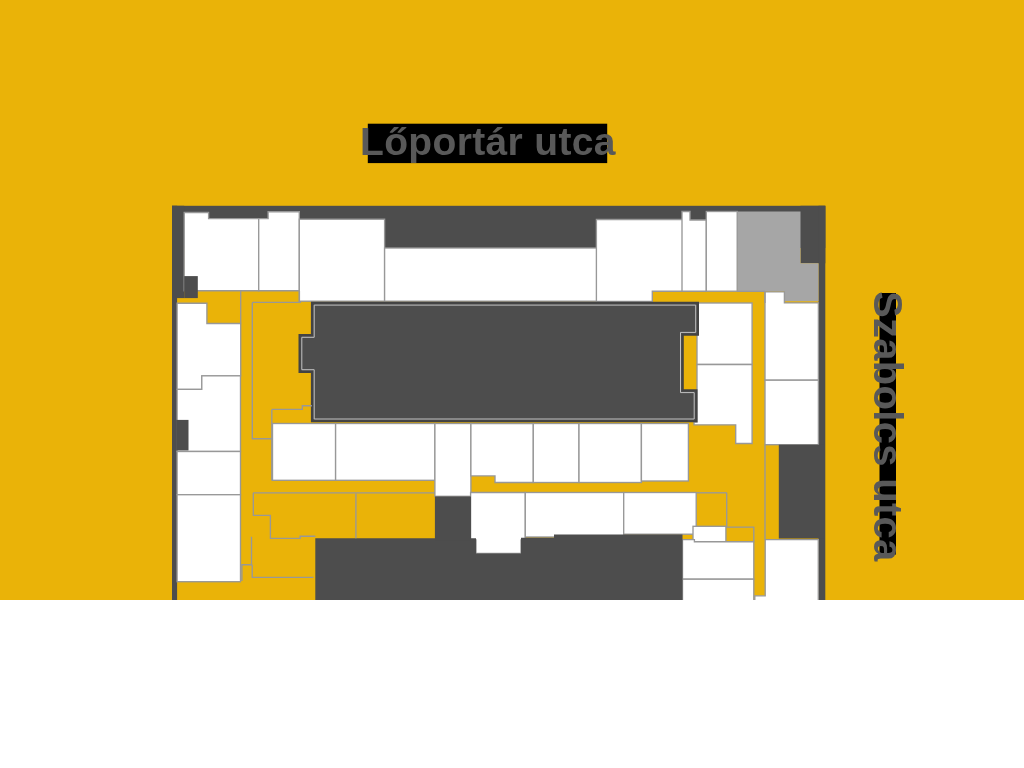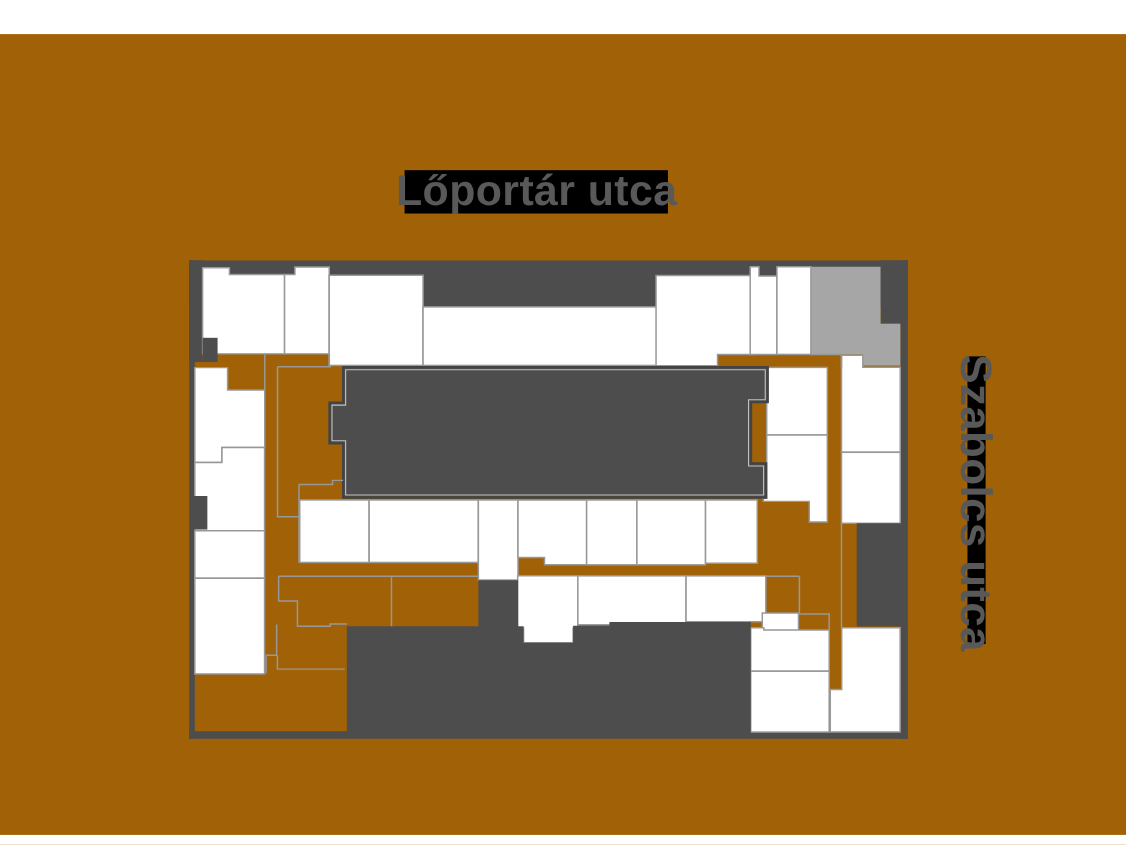--- a/index.html
+++ b/index.html
@@ -1,17 +1,17 @@
 <!DOCTYPE html>
 <html><head>
 <meta charset="utf-8">
 <style>
   html,body{margin:0;padding:0;background:#ffffff;}
-  #stage{position:relative;width:1024px;height:728px;background:#a16207;overflow:hidden;
-         font-family:"Liberation Sans", sans-serif;margin-top:31px;}
+  #stage{position:relative;width:1024px;height:600px;background:#eab308;overflow:hidden;
+         font-family:"Liberation Sans", sans-serif;}
 </style>
 </head>
 <body>
 <div id="stage">
 <svg width="1024" height="768" viewBox="0 0 1024 768">
 
   <g fill="#4d4d4d" stroke="none">
     <rect x="172" y="205.8" width="653.3" height="42.2"></rect>
     <rect x="800.5" y="205.8" width="24.8" height="57.5"></rect>
     <rect x="172" y="205.8" width="12.2" height="92.3"></rect>

